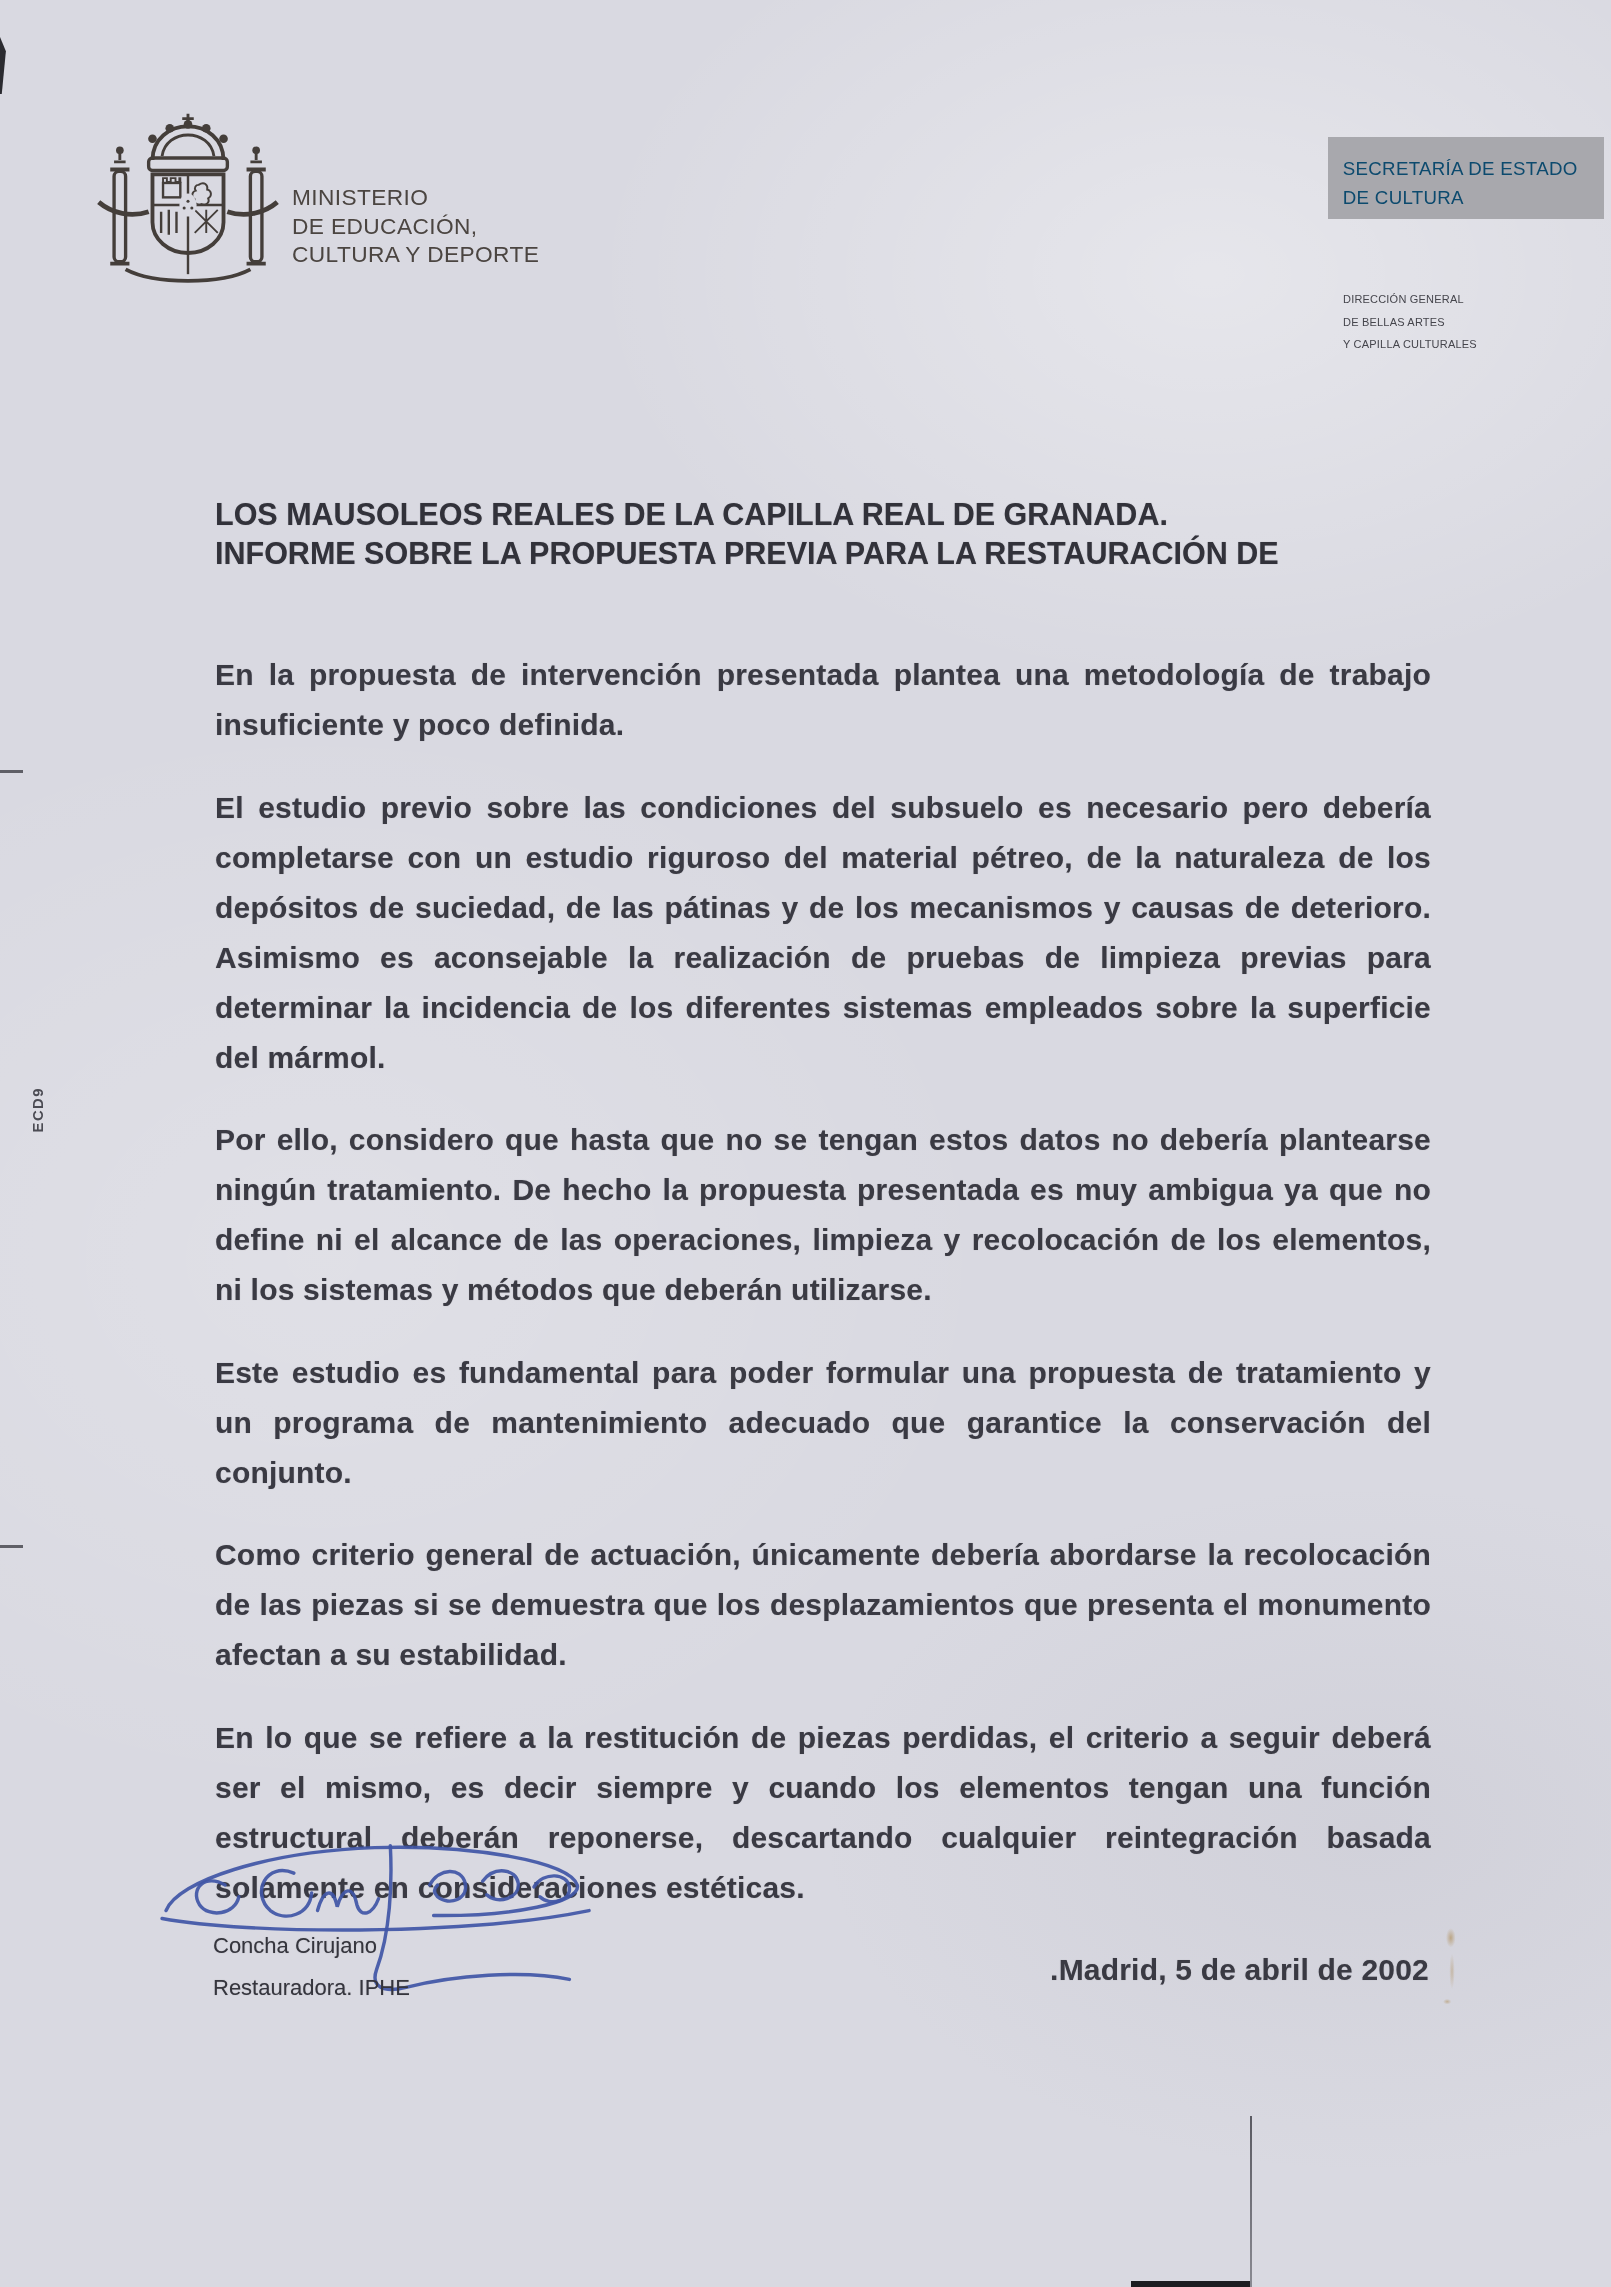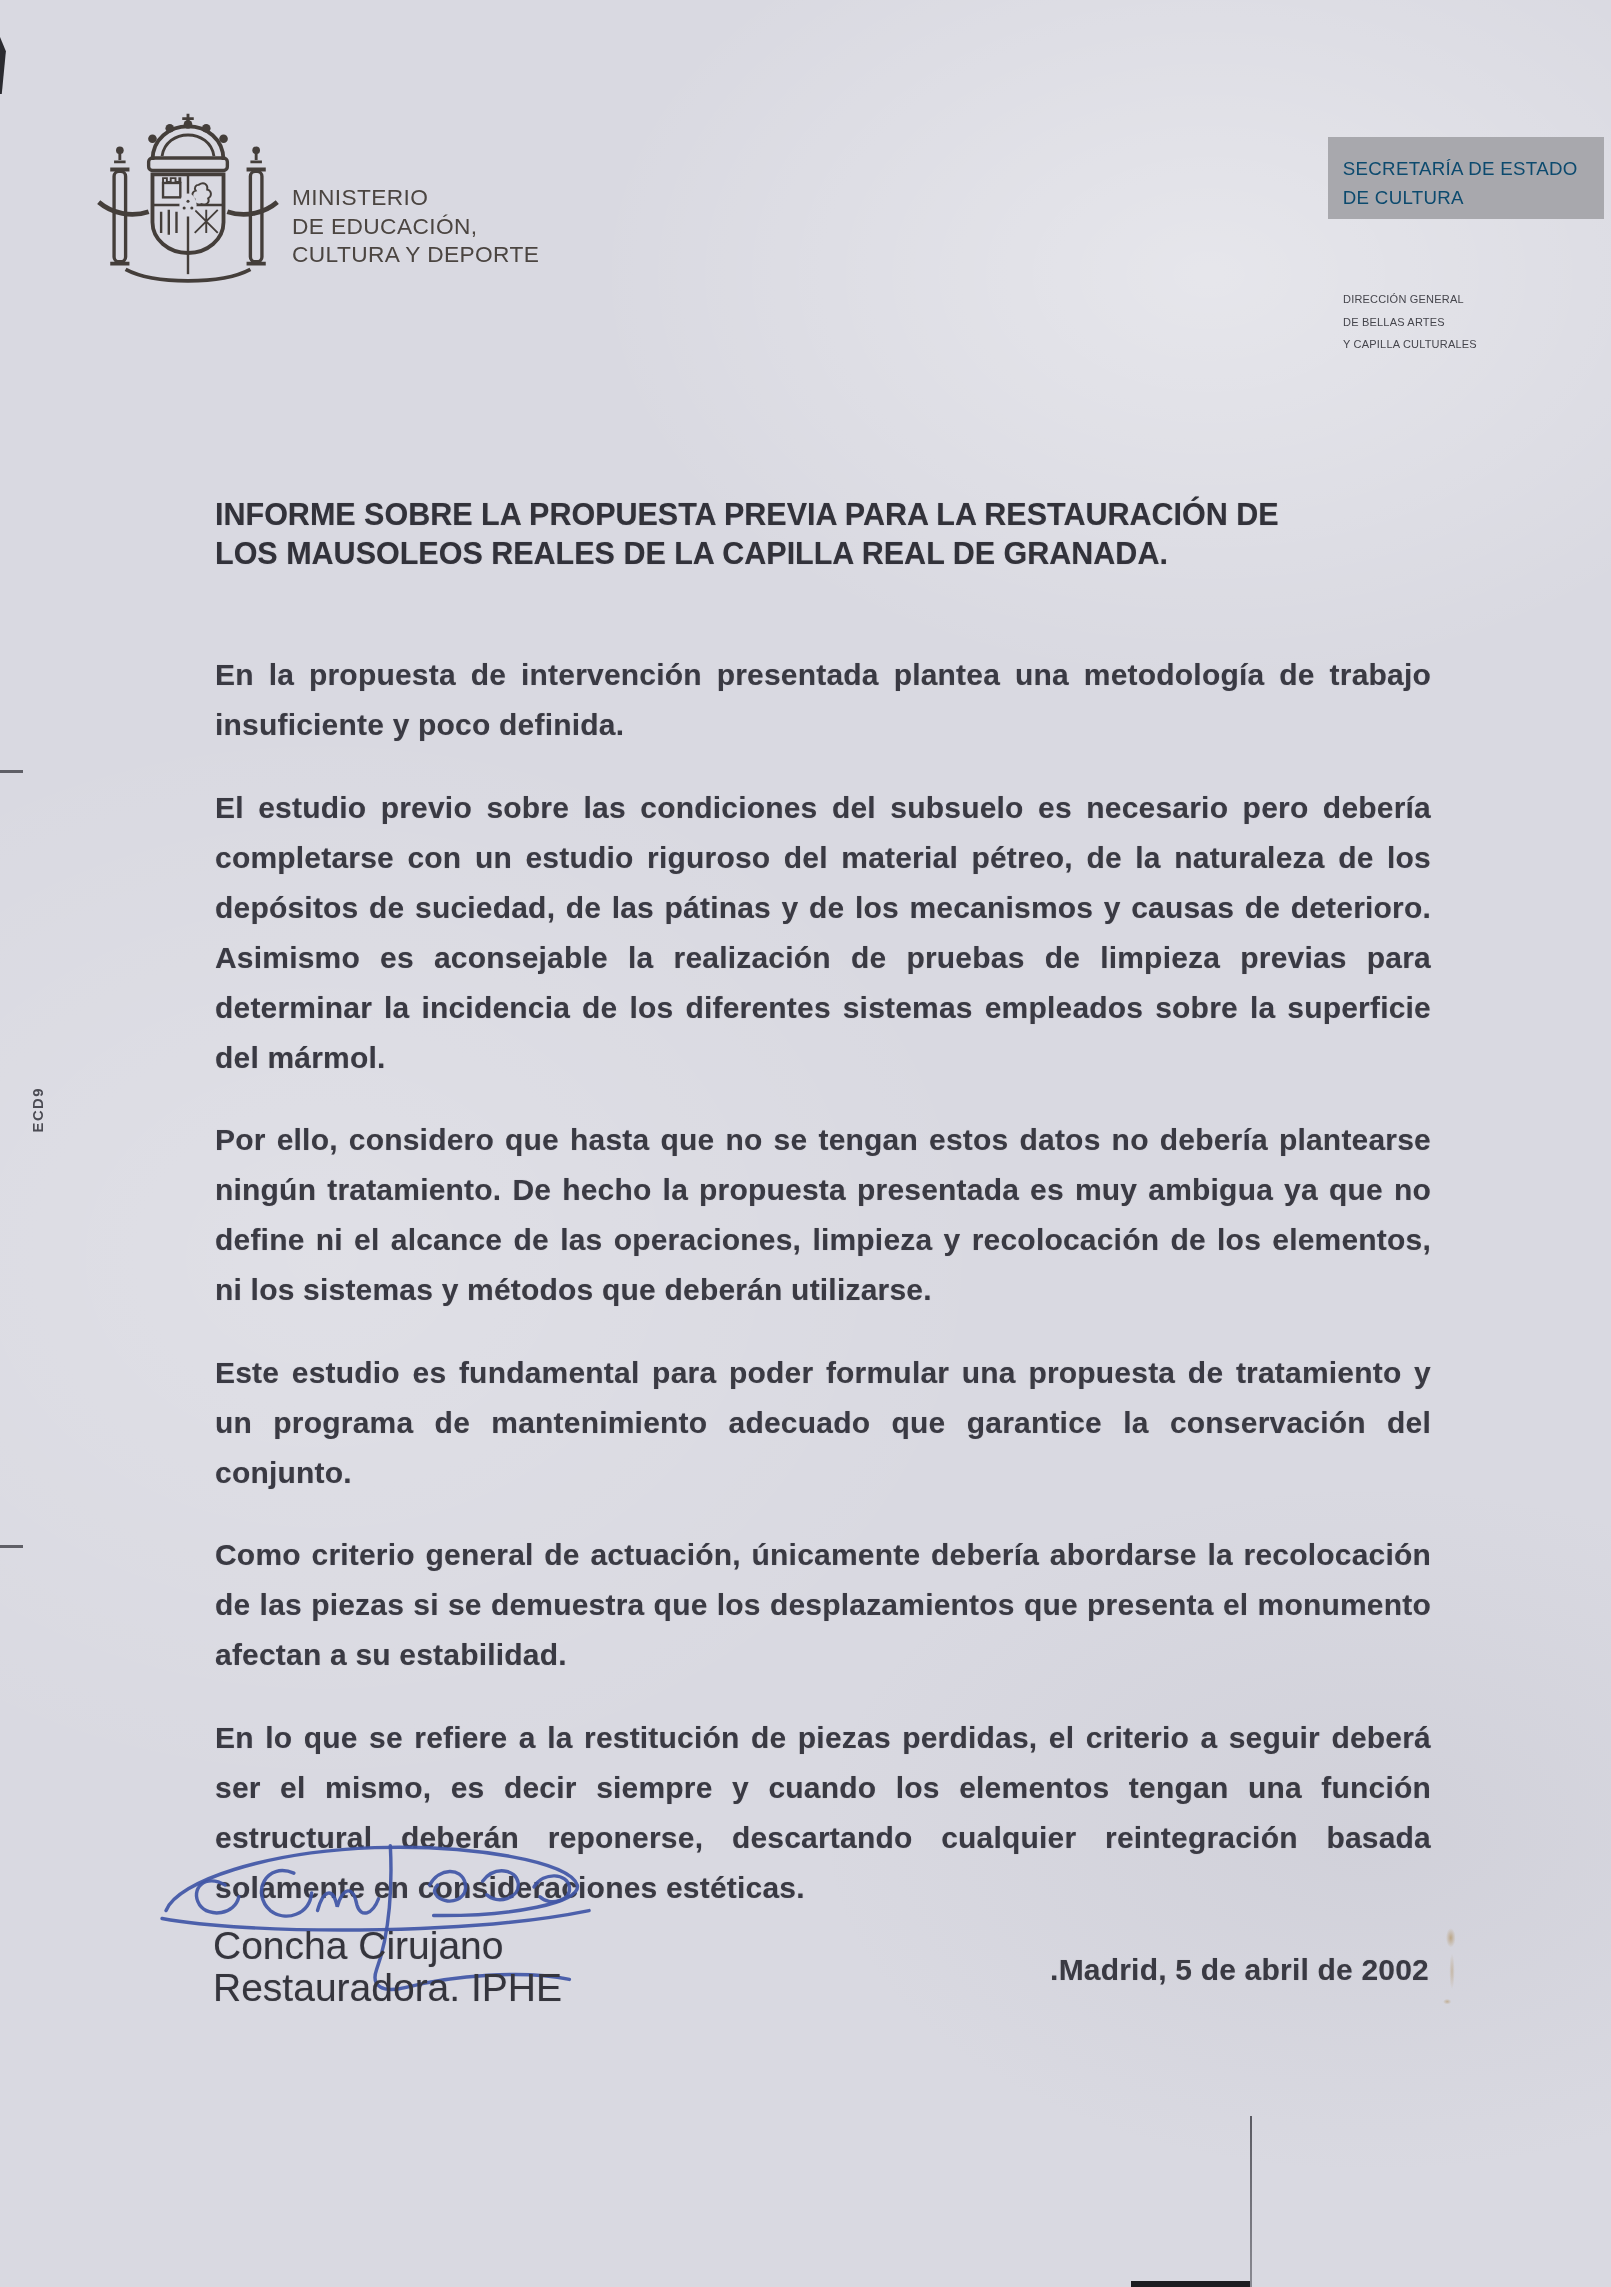--- a/index.html
+++ b/index.html
@@ -46,21 +46,21 @@
     text-shadow:0 0 1px rgba(58,58,67,0.30);
     font-weight:bold;
   }
   .bodycol p{margin:0 0 32.5px 0;text-align:justify;}
   .dateline{text-align:right;margin-top:5px;padding-right:2px;}
   
   .signature{position:absolute;left:148px;top:1824px;width:463px;height:182px;}
   .signature path{fill:none;stroke:#4056a6;stroke-width:3.5;stroke-linecap:round;opacity:0.92;}
   .signer{
     position:absolute;left:213px;top:1925px;
-    font-size:39px;line-height:42px;color:#35353d;
+    font-size:22px;line-height:42px;color:#35353d;
     text-shadow:0 0 1px rgba(53,53,61,0.3);
   }
   
   .margin-code{
     position:absolute;left:29.6px;top:1087px;
     writing-mode:vertical-rl;transform:rotate(180deg);
     font-size:14.8px;font-weight:700;letter-spacing:1.5px;color:#4c4c54;
   }
   .tick{position:absolute;left:0;width:22.7px;height:3px;background:#5f5f66;}
   .tick1{top:770px;}
@@ -145,22 +145,22 @@
     <div>DE CULTURA</div>
   </div>
 
   <div class="dir-gen">
     <div>DIRECCIÓN GENERAL</div>
     <div>DE BELLAS ARTES</div>
     <div>Y CAPILLA CULTURALES</div>
   </div>
 
   <div class="title">
+    <div>LOS MAUSOLEOS REALES DE LA CAPILLA REAL DE GRANADA.</div>
     <div>INFORME SOBRE LA PROPUESTA PREVIA PARA LA RESTAURACIÓN DE</div>
-    <div>LOS MAUSOLEOS REALES DE LA CAPILLA REAL DE GRANADA.</div>
   </div>
 
   <div class="bodycol">
     <p>En la propuesta de intervención presentada  plantea una metodología de trabajo insuficiente y poco definida.</p>
     <p>El estudio previo sobre las condiciones del subsuelo es necesario pero debería completarse con un estudio riguroso del material pétreo, de la naturaleza de los depósitos de suciedad, de las pátinas y de los mecanismos y causas de deterioro. Asimismo es aconsejable la realización de pruebas de limpieza previas para determinar la incidencia de los diferentes sistemas empleados sobre la superficie del mármol.</p>
     <p>Por ello, considero que hasta que no se tengan estos datos no debería plantearse ningún tratamiento. De hecho la propuesta presentada es muy ambigua ya que no define ni el alcance de las operaciones, limpieza y recolocación de los elementos, ni los sistemas y métodos que deberán utilizarse.</p>
     <p>Este estudio es fundamental para poder formular una propuesta de tratamiento y un programa de mantenimiento adecuado que garantice la conservación del conjunto.</p>
     <p>Como criterio general de actuación, únicamente debería abordarse la recolocación de las piezas si se demuestra que los desplazamientos que presenta el monumento afectan a su estabilidad.</p>
     <p>En lo que se refiere a la restitución de piezas perdidas, el criterio a seguir deberá ser el mismo, es decir siempre y cuando los elementos tengan una función estructural deberán reponerse, descartando cualquier reintegración basada solamente en consideraciones estéticas.</p>
     <div class="dateline">.Madrid, 5 de abril de 2002</div>

